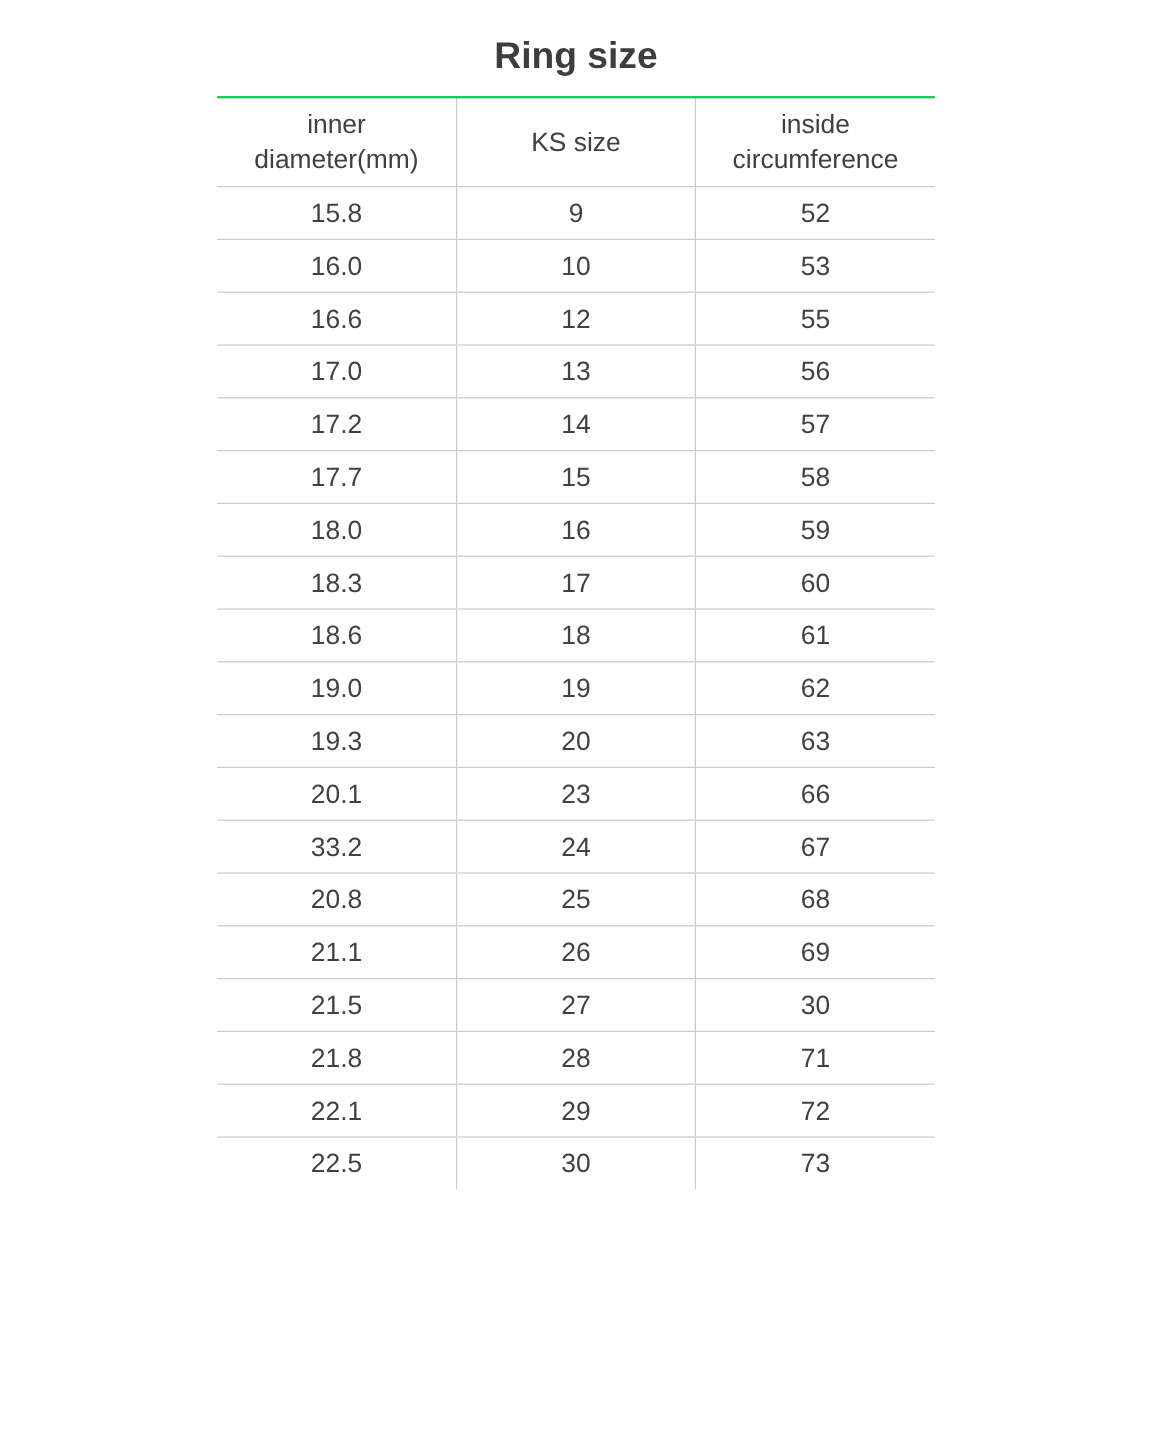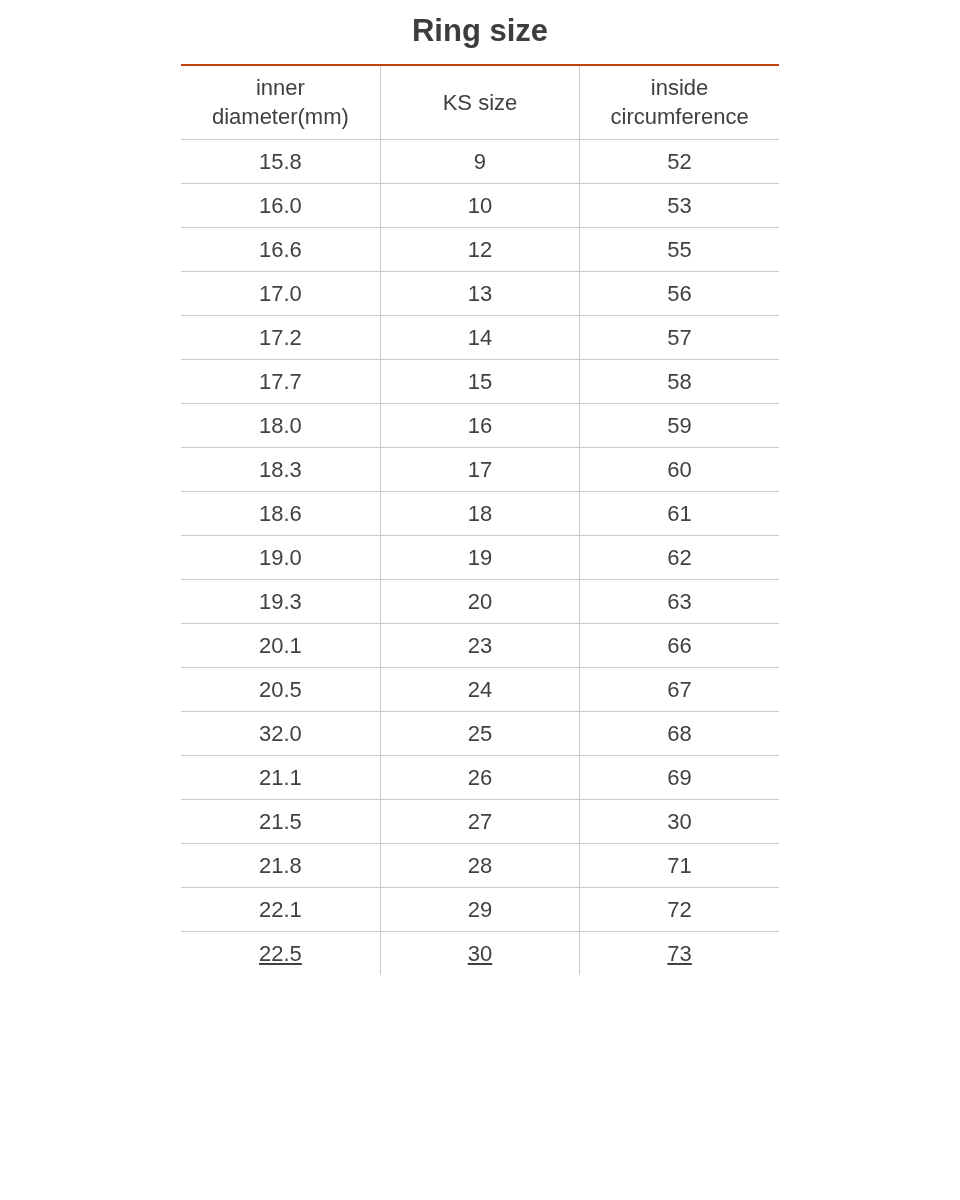--- a/index.html
+++ b/index.html
@@ -9,37 +9,37 @@
   }
   body {
     width: 960px;
     height: 1200px;
     font-family: "Liberation Sans", sans-serif;
     color: #404040;
     overflow: hidden;
   }
   .page {
     width: 960px;
-    padding-top: 12px;
+    padding-top: 28px;
     box-sizing: border-box;
   }
   .title {
     margin: 0 0 14px 0;
     text-align: center;
     font-size: 31px;
     line-height: 38px;
     font-weight: 700;
     color: #3d3d3d;
   }
   table.ring-table {
     width: 598px;
     margin: 12px auto;
     border-collapse: collapse;
     table-layout: fixed;
-    border-top: 2px solid #c2410c;
+    border-top: 2px solid #22c55e;
   }
   table.ring-table th {
     font-weight: 400;
     font-size: 22px;
     line-height: 29px;
     padding: 7px 0 8px 0;
     text-align: center;
     vertical-align: middle;
     color: #404040;
     border-bottom: 1px solid #cbcbcb;
@@ -53,21 +53,20 @@
     color: #414141;
     border-bottom: 1px solid #cbcbcb;
     padding: 0;
   }
   table.ring-table th + th,
   table.ring-table td + td {
     border-left: 1px solid #cbcbcb;
   }
   table.ring-table tbody tr:last-child td {
     border-bottom: none;
-    text-decoration: underline;
   }
 </style>
 </head>
 <body>
 
 <div class="page">
   <h1 class="title">Ring size</h1>
 
   <table class="ring-table">
     <thead>
@@ -134,26 +133,26 @@
           <td>19.3</td>
           <td>20</td>
           <td>63</td>
         </tr>
         <tr>
           <td>20.1</td>
           <td>23</td>
           <td>66</td>
         </tr>
         <tr>
-          <td>20.5</td>
+          <td>33.2</td>
           <td>24</td>
           <td>67</td>
         </tr>
         <tr>
-          <td>32.0</td>
+          <td>20.8</td>
           <td>25</td>
           <td>68</td>
         </tr>
         <tr>
           <td>21.1</td>
           <td>26</td>
           <td>69</td>
         </tr>
         <tr>
           <td>21.5</td>

